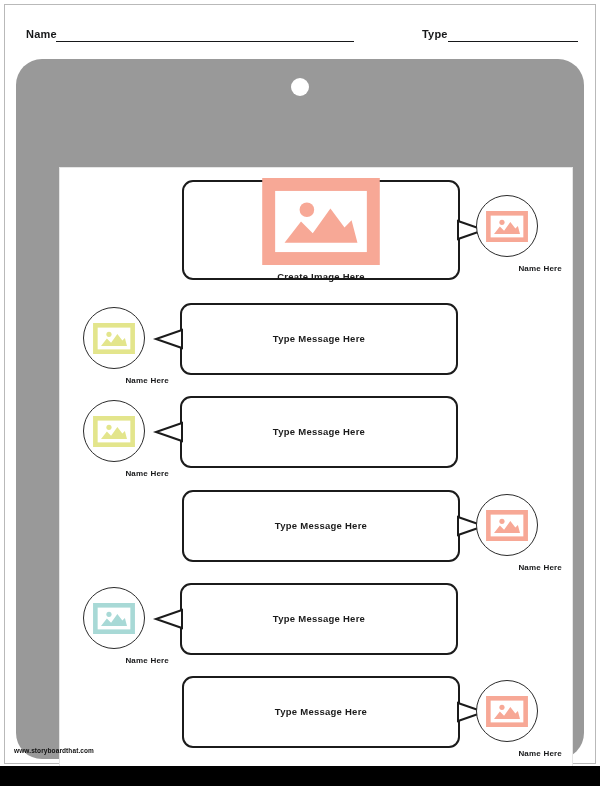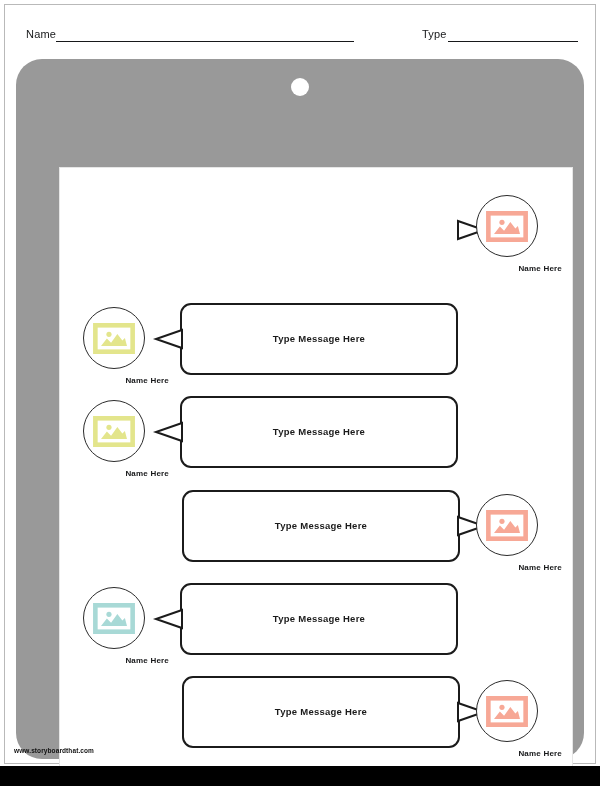--- a/index.html
+++ b/index.html
@@ -33,21 +33,21 @@
     left: 0;
     top: 766px;
     width: 600px;
     height: 20px;
     background: #000000;
   }
 
   
   .hdr-label {
     position: absolute;
-    font-weight: normal;
+    font-weight: bold;
     font-size: 11px;
     color: #17181a;
     letter-spacing: .2px;
   }
   .hdr-rule {
     position: absolute;
     height: 0;
     border-bottom: 1.4px solid #17181a;
   }
   #hdr-name-label  { left: 26px;  top: 28px; }
@@ -211,20 +211,33 @@
 
   <div class="hdr-label" id="hdr-date-label">Type</div>
   <div class="hdr-rule" id="hdr-date-rule"></div>
 
   <div class="tablet">
     <div class="tablet-cam"></div>
     <div class="tablet-home"></div>
 
     <div class="tablet-screen" id="screen">
 
+    <div class="bubble" style="left: 122px; top: 12px; width: 278px; height: 100px;">
+          <div class="create-wrap">
+            <span>
+              <svg width="118" height="87" viewBox="0 0 100 74" class="imgicon">
+                <rect x="0" y="0" width="100" height="74" fill="#F7A896"></rect>
+                <rect x="11" y="11" width="78" height="52" fill="#ffffff"></rect>
+                <circle cx="38" cy="27" r="6.2" fill="#F7A896"></circle>
+                <path d="M19 55 L33 37 L43 47 L58 26 L70 42 L76 36 L81 55 Z" fill="#F7A896"></path>
+              </svg>
+            </span>
+            <div class="create-label">Create Image Here</div>
+          </div>
+        </div>
         <svg class="tail" width="26" height="26" viewBox="0 0 26 26" style="left: 398px; top: 49px;">
           <path fill="#ffffff" stroke="#1b1b1b" stroke-width="2" stroke-linejoin="miter" d="M0 4 L26 13 L0 22 Z"></path>
         </svg>
         <div class="avatar" style="left: 416px; top: 27px;">
           <span>
             <svg width="42" height="31" viewBox="0 0 100 74" class="imgicon">
               <rect x="0" y="0" width="100" height="74" fill="#F7A896"></rect>
               <rect x="11" y="11" width="78" height="52" fill="#ffffff"></rect>
               <circle cx="38" cy="27" r="6.2" fill="#F7A896"></circle>
               <path d="M19 55 L33 37 L43 47 L58 26 L70 42 L76 36 L81 55 Z" fill="#F7A896"></path>

